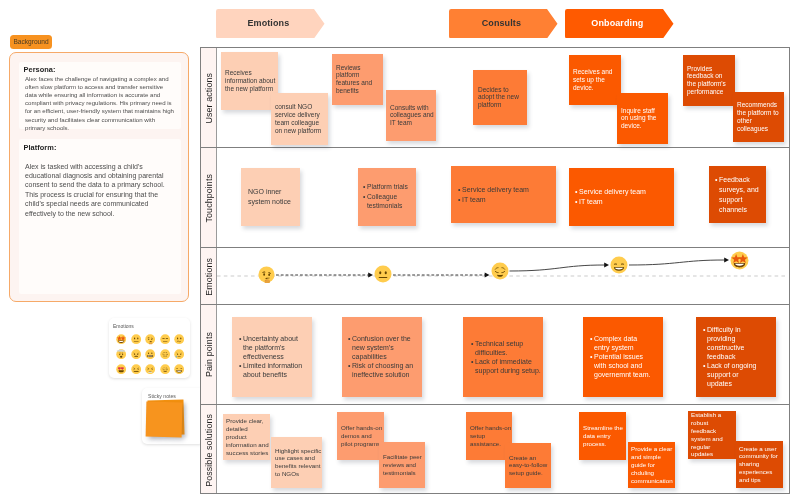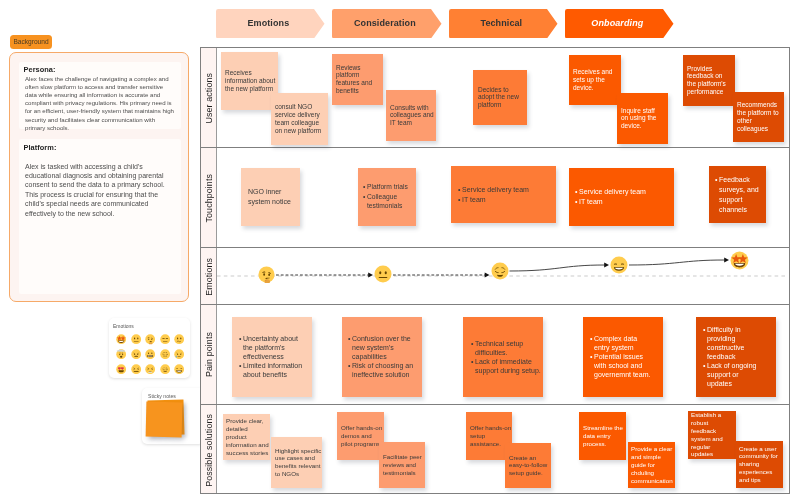--- a/index.html
+++ b/index.html
@@ -218,33 +218,27 @@
       <div style="position:absolute;left:6px;top:12px;width:36px;height:35px;background:#F2900F;transform:rotate(-1.8deg);box-shadow:2px 3px 4px rgba(60,70,90,.22);"></div>
       <div style="position:absolute;left:4px;top:13.5px;width:36px;height:35px;background:#F7941E;transform:rotate(1.3deg);box-shadow:2px 3px 4px rgba(60,70,90,.22);"></div>
     </div>
   </div>
   <div class="chev" style="left:216px;width:108.5px;">
     <svg style="position:absolute;left:0;top:0;" width="108.5" height="29.5" viewBox="0 0 108.5 29.5">
         <path d="M2.20,0 H98.00 L108.50,14.75 L98.00,29.50 H2.20 A2.20,2.20 0 0 1 0,27.30 V2.20 A2.20,2.20 0 0 1 2.20,0 Z" fill="#FFD4BE"></path>
       </svg>
     <div class="lbl" style="color:#333333;margin-left:-3.8px;">Emotions</div>
   </div>
-  <div class="chev" style="left:332px;width:109.5px;">
-    <svg style="position:absolute;left:0;top:0;" width="109.5" height="29.5" viewBox="0 0 109.5 29.5">
-        <path d="M2.20,0 H99.00 L109.50,14.75 L99.00,29.50 H2.20 A2.20,2.20 0 0 1 0,27.30 V2.20 A2.20,2.20 0 0 1 2.20,0 Z" fill="#FFA06B"></path>
-      </svg>
-    <div class="lbl" style="color:#333333;margin-left:-3.8px;">Consideration</div>
-  </div>
   <div class="chev" style="left:449px;width:108.5px;">
     <svg style="position:absolute;left:0;top:0;" width="108.5" height="29.5" viewBox="0 0 108.5 29.5">
         <path d="M2.20,0 H98.00 L108.50,14.75 L98.00,29.50 H2.20 A2.20,2.20 0 0 1 0,27.30 V2.20 A2.20,2.20 0 0 1 2.20,0 Z" fill="#FF8033"></path>
       </svg>
-    <div class="lbl" style="color:#333333;margin-left:-3.8px;">Technical</div>
-  </div>
-  <div class="chev" style="left:565px;width:108.5px;font-style:italic;">
+    <div class="lbl" style="color:#333333;margin-left:-3.8px;">Consults</div>
+  </div>
+  <div class="chev" style="left:565px;width:108.5px;">
     <svg style="position:absolute;left:0;top:0;" width="108.5" height="29.5" viewBox="0 0 108.5 29.5">
         <path d="M2.20,0 H98.00 L108.50,14.75 L98.00,29.50 H2.20 A2.20,2.20 0 0 1 0,27.30 V2.20 A2.20,2.20 0 0 1 2.20,0 Z" fill="#FF5A00"></path>
       </svg>
     <div class="lbl" style="color:#FFFFFF;margin-left:-3.8px;">Onboarding</div>
   </div>
   <div id="grid">
     <div id="labelcol"></div>
     <div class="rowlabel" style="top:0px;height:100px;">
         <span>User actions</span>
       </div>

